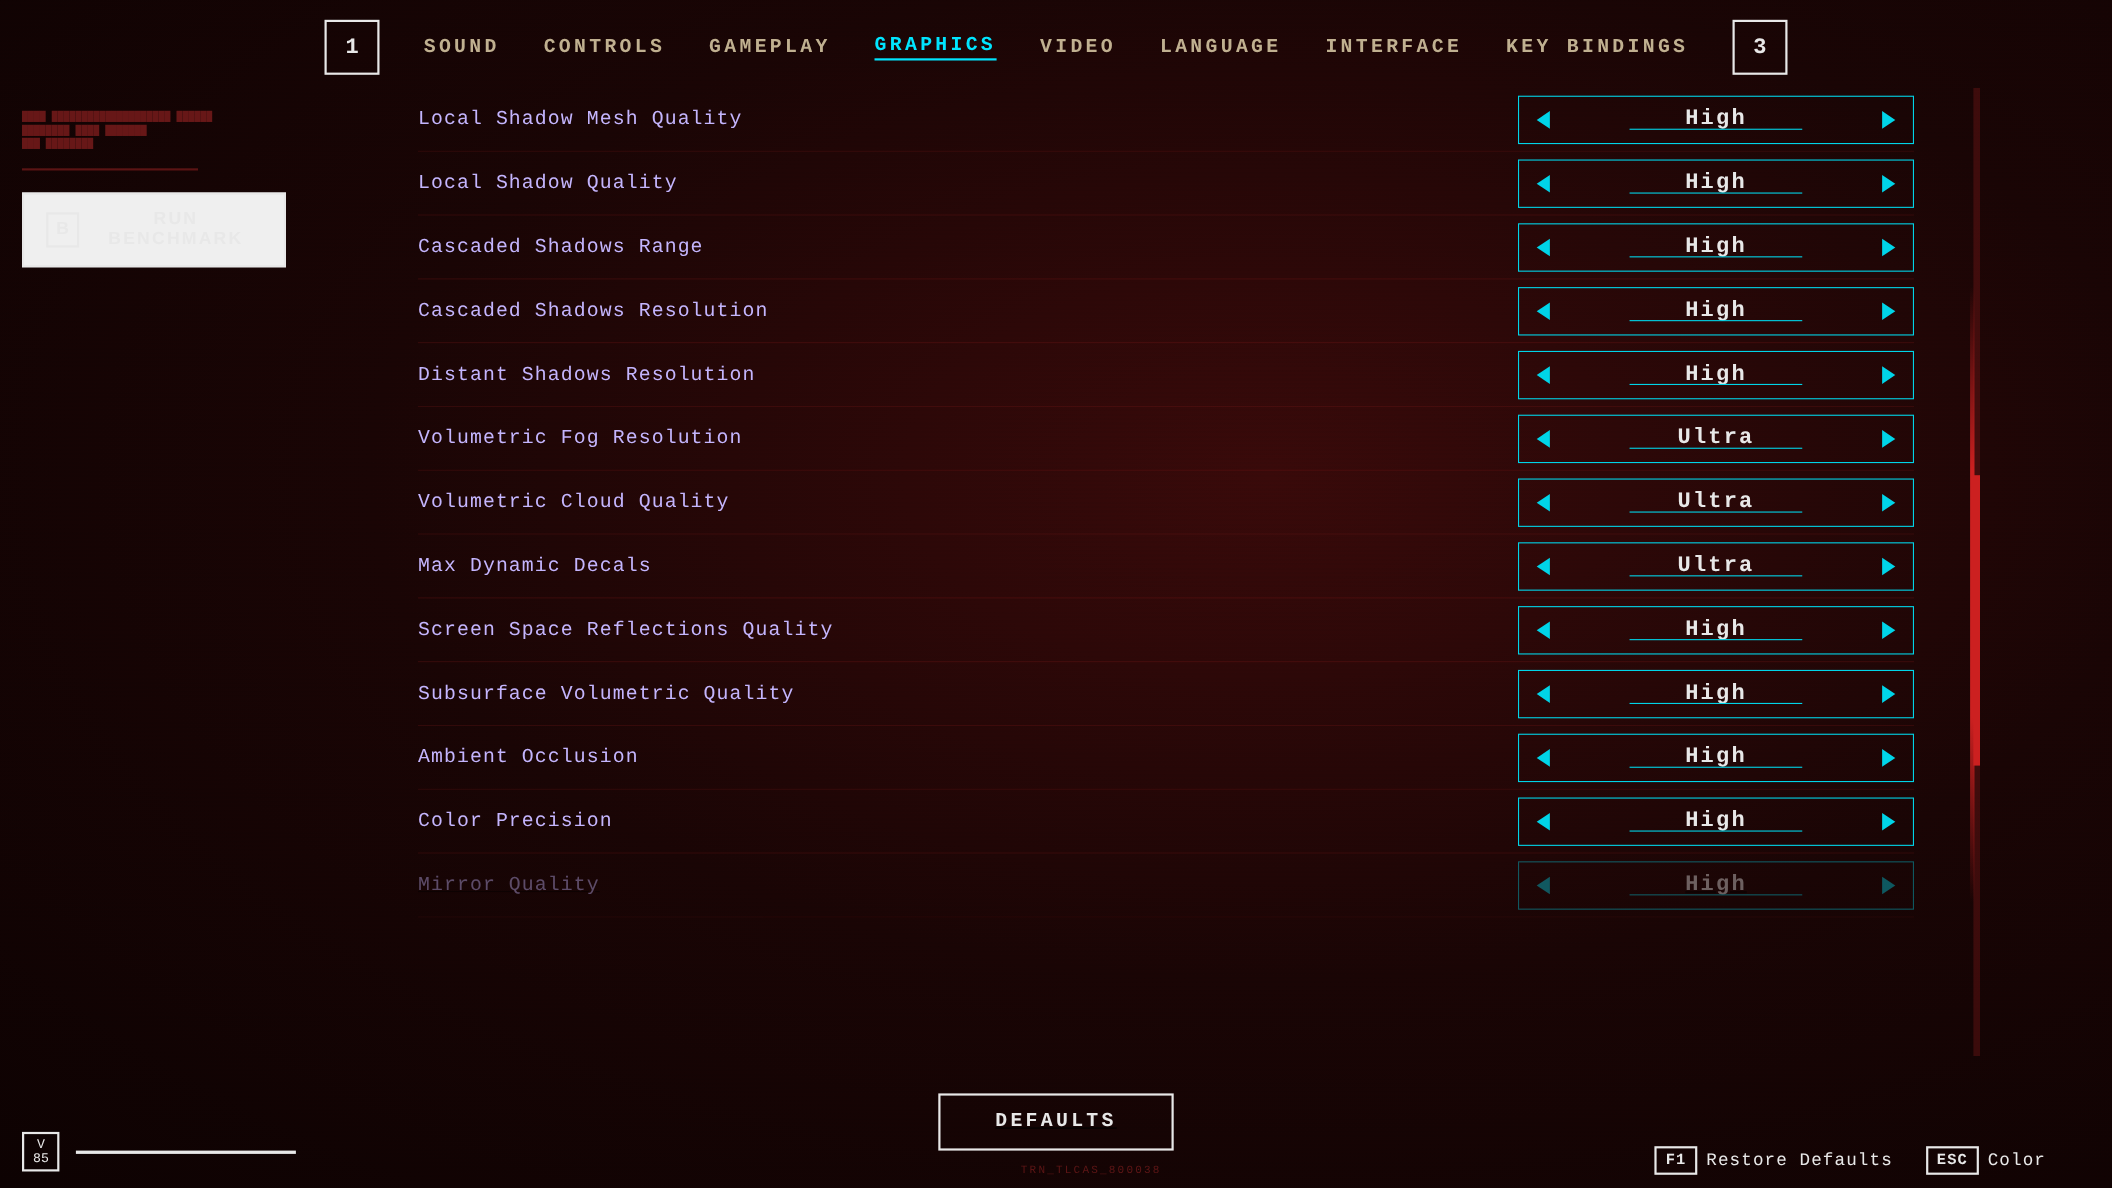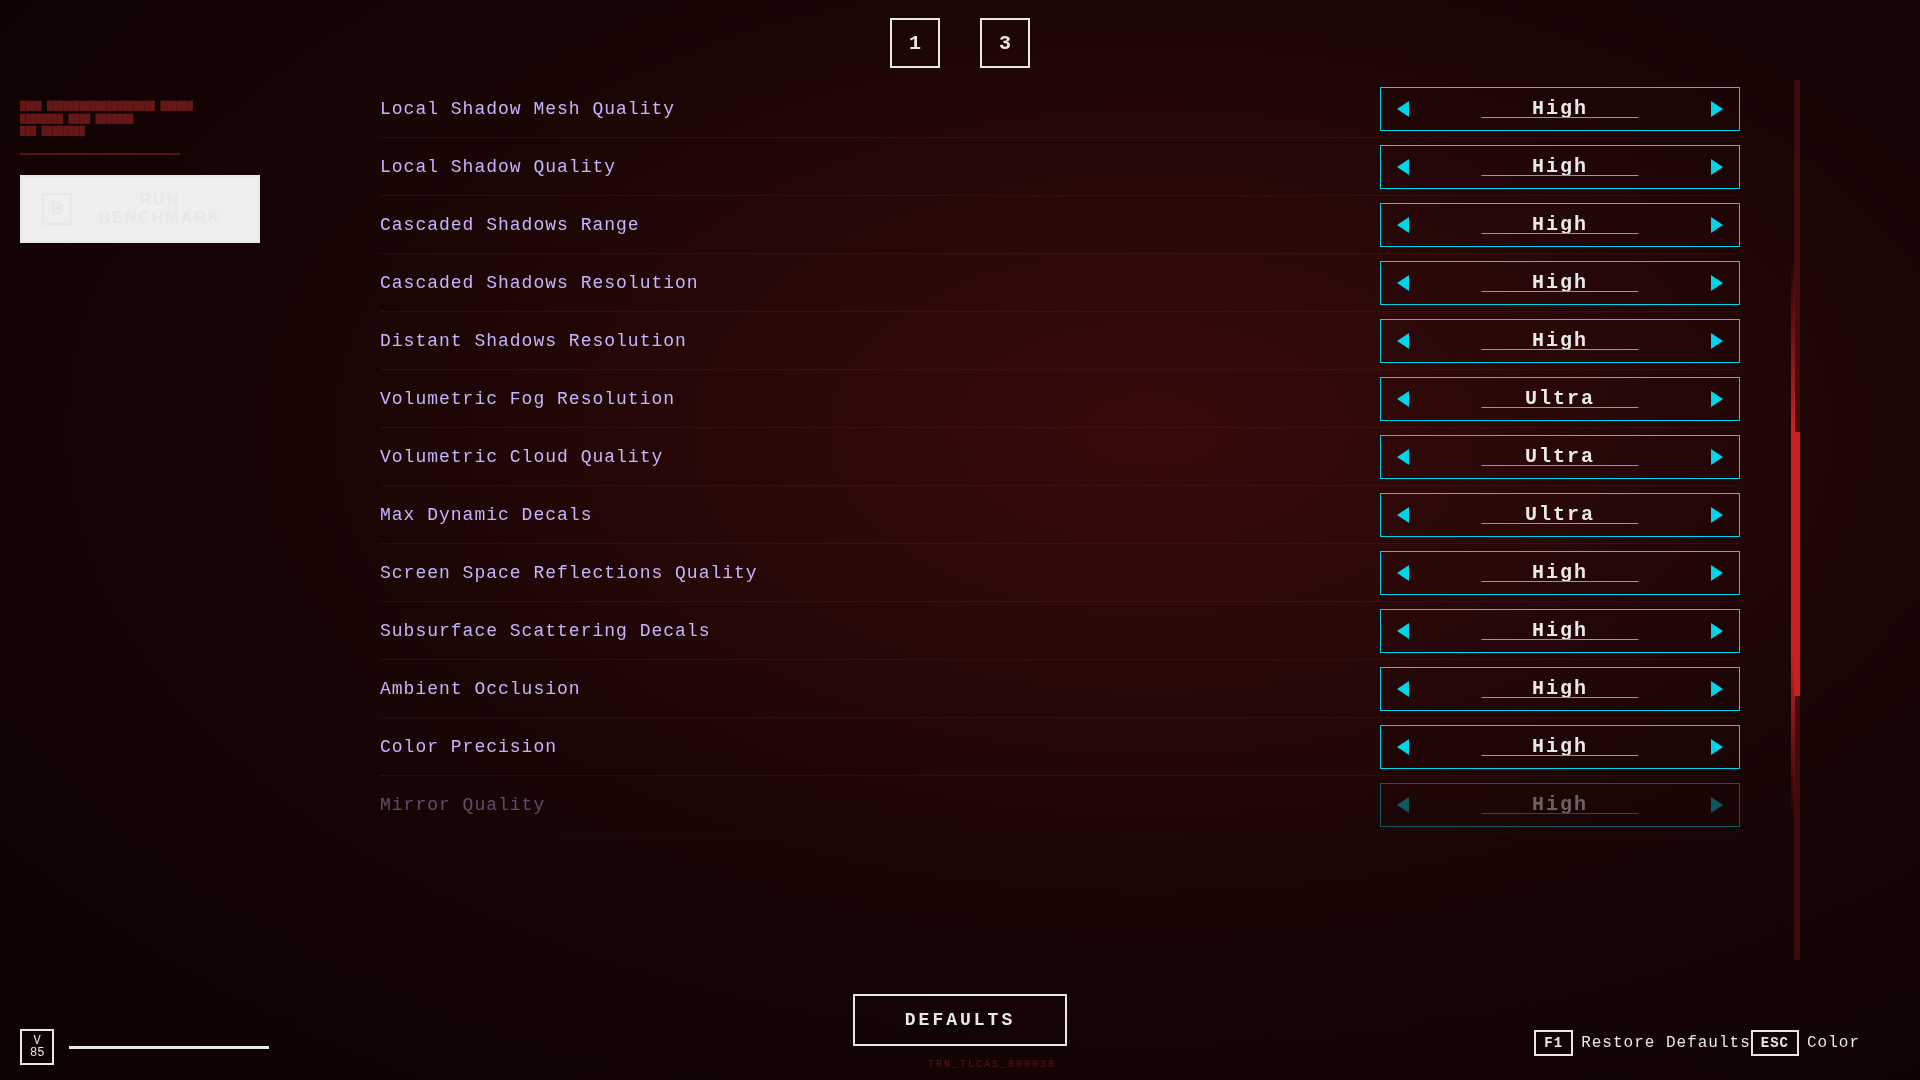--- a/index.html
+++ b/index.html
@@ -245,23 +245,24 @@
       font-size: 18px;
       letter-spacing: 3px;
       font-weight: bold;
       cursor: pointer;
       font-family: 'Courier New', monospace;
       background: transparent;
     }
 
     .bottom-actions {
       position: absolute;
-      bottom: 24px;
+      bottom: 12px;
       right: 60px;
       display: flex;
+      gap: 30px;
     }
 
     .action-item {
       display: flex;
       align-items: center;
       gap: 8px;
       color: #e8e8e8;
       font-size: 16px;
       letter-spacing: 1px;
       cursor: pointer;
@@ -344,20 +345,30 @@
 <body>
 
 <div class="bg-overlay"></div>
 <div class="bg-noise"></div>
 
 <div class="main-container">
 
   <nav class="top-nav">
     <div class="nav-bracket">1</div>
 
+    <div id="nav-items-container" style="display: flex; gap: 40px; align-items: center;">
+        <div class="nav-item">SOUND</div>
+        <div class="nav-item">CONTROLS</div>
+        <div class="nav-item">GAMEPLAY</div>
+        <div class="nav-item active">GRAPHICS</div>
+        <div class="nav-item">VIDEO</div>
+        <div class="nav-item">LANGUAGE</div>
+        <div class="nav-item">INTERFACE</div>
+        <div class="nav-item">KEY BINDINGS</div>
+      </div>
 
     <div class="nav-bracket">3</div>
   </nav>
 
   <div class="left-sidebar">
     <div class="sidebar-text-small">
       ████ ████████████████████ ██████<br>
       ████████ ████ ███████<br>
       ███ ████████
     </div>
@@ -473,21 +484,21 @@
             <div class="ctrl-arrow">
               <span class="arrow-left"></span>
             </div>
             <div class="ctrl-value">High</div>
             <div class="ctrl-arrow">
               <span class="arrow-right"></span>
             </div>
           </div>
         </div>
         <div class="setting-row">
-          <span class="setting-label">Subsurface Scattering Decals</span>
+          <span class="setting-label">Subsurface Volumetric Quality</span>
           <div class="setting-control">
             <div class="ctrl-arrow">
               <span class="arrow-left"></span>
             </div>
             <div class="ctrl-value">High</div>
             <div class="ctrl-arrow">
               <span class="arrow-right"></span>
             </div>
           </div>
         </div>

